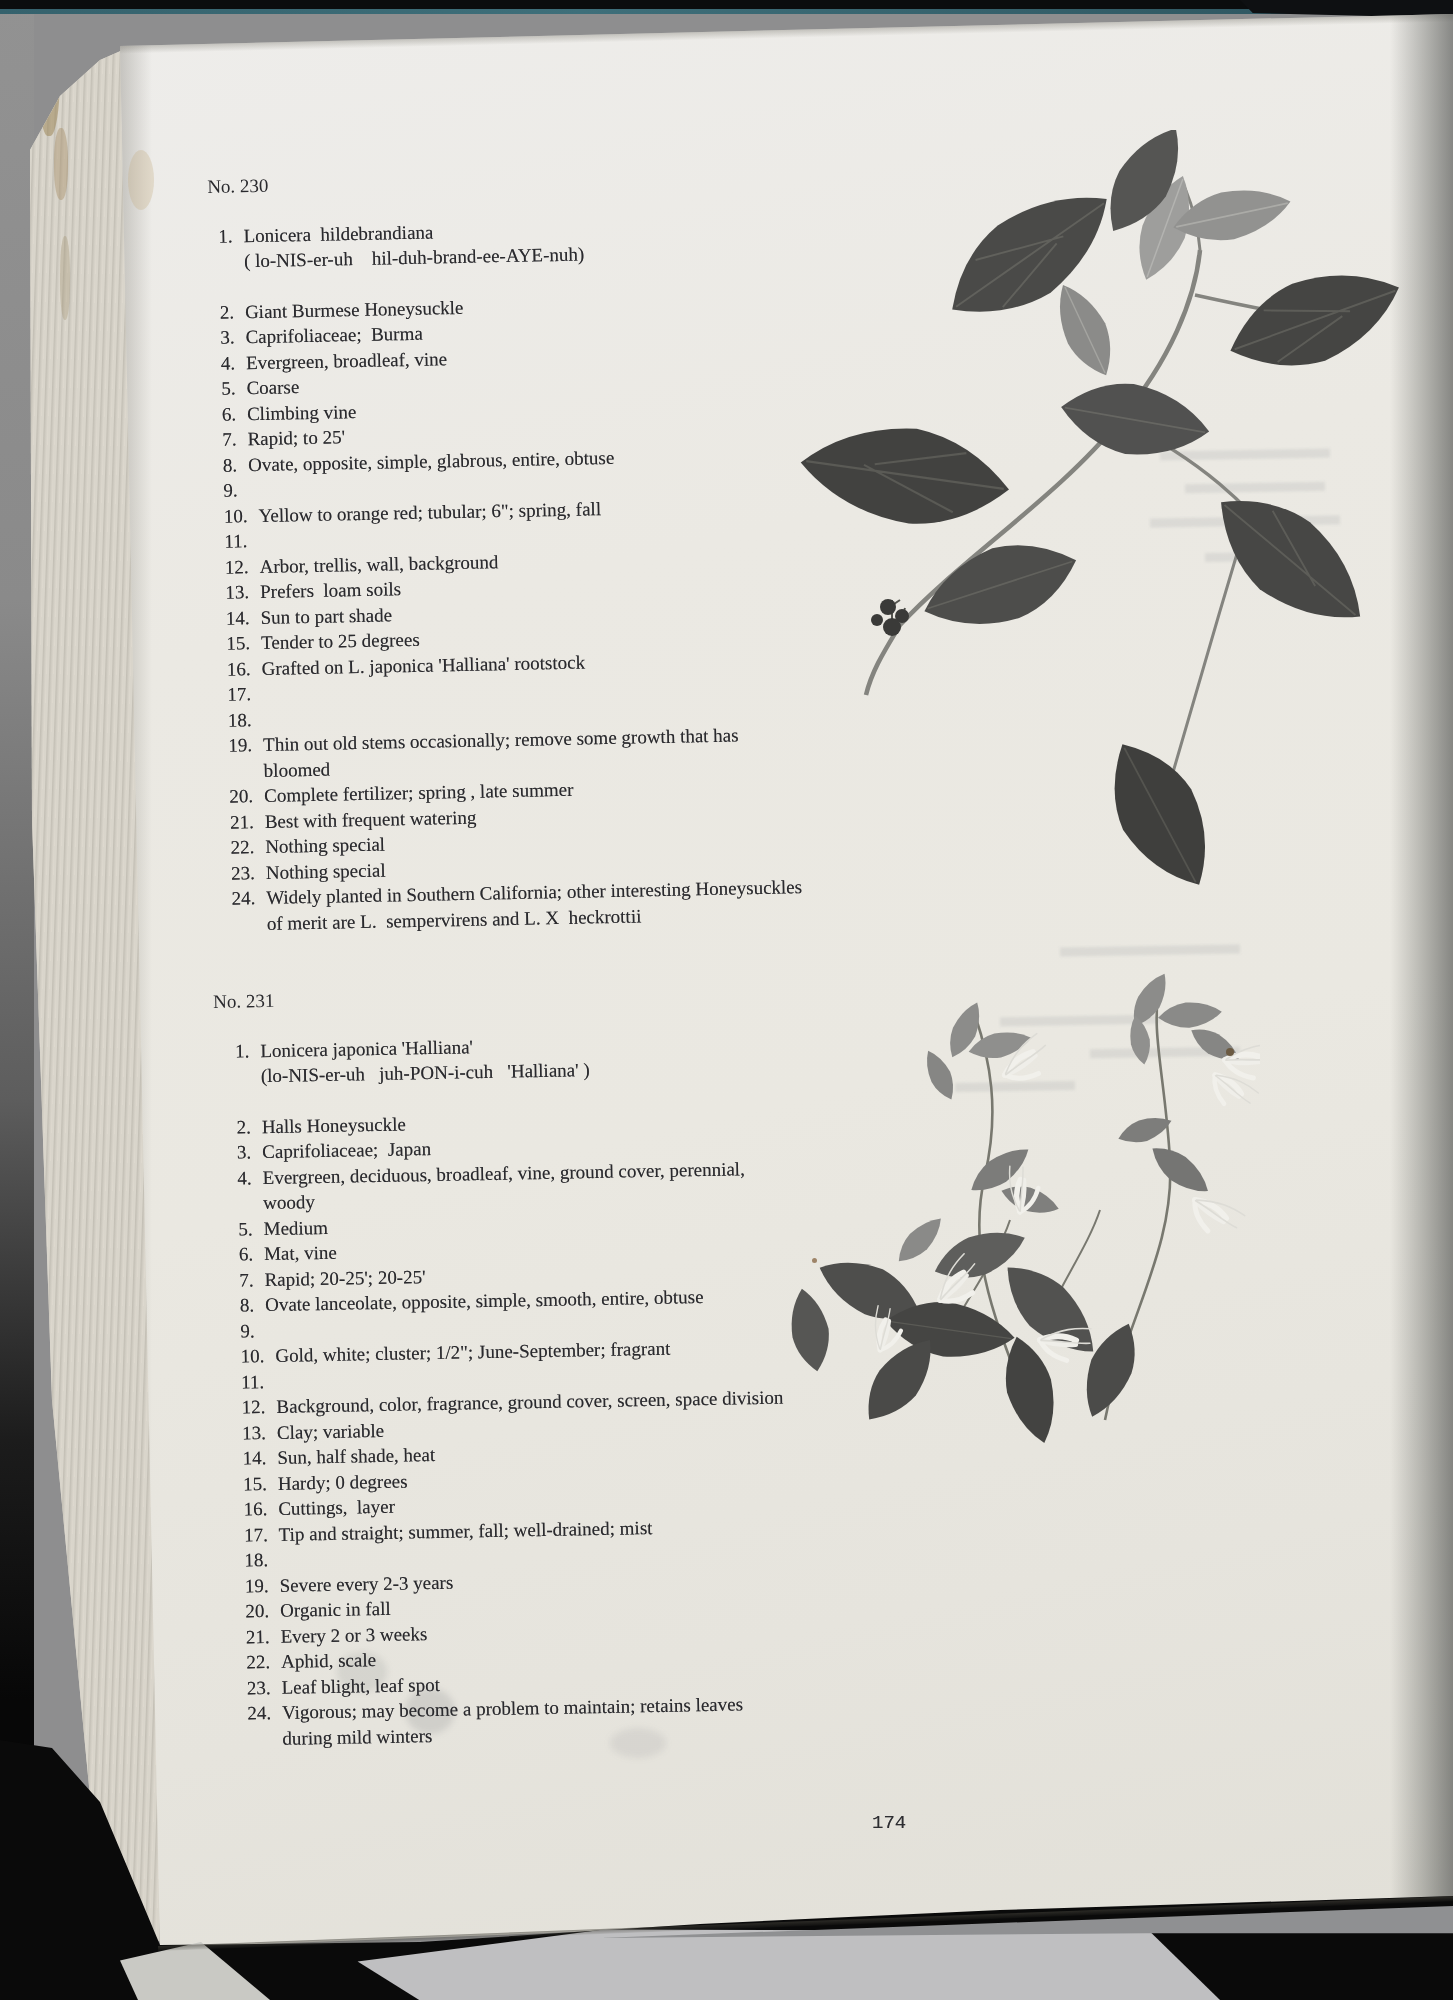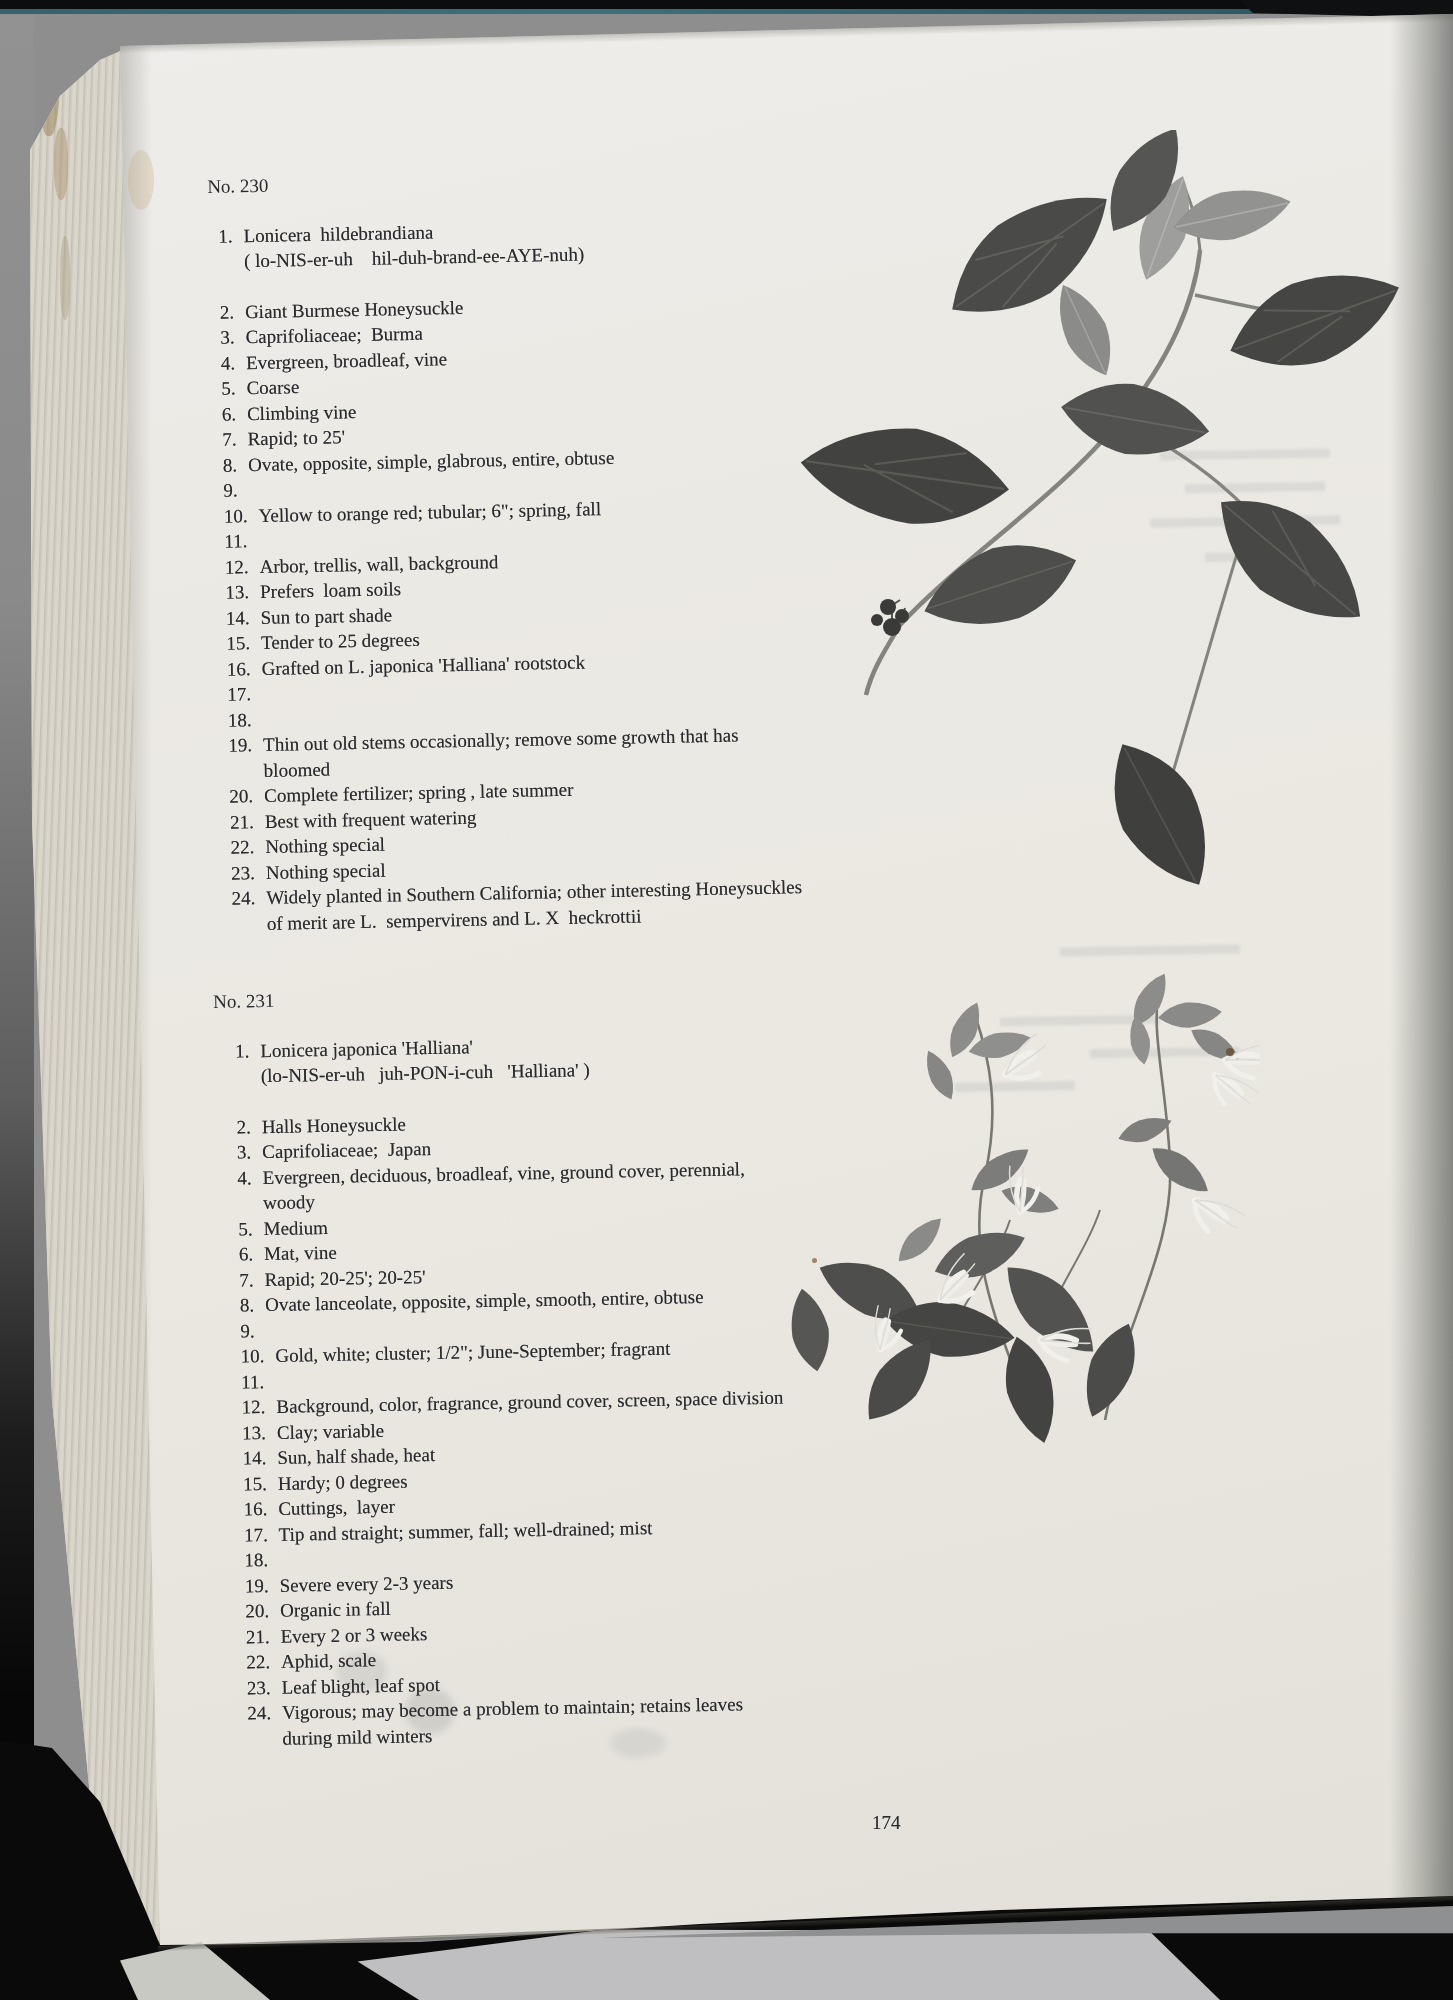--- a/index.html
+++ b/index.html
@@ -83,20 +83,21 @@
   .row{display:flex;}
   .row.gap{margin-top:25px;}
   #e230 .row{margin-left:10px;}
   #e231 .row{margin-left:21px;}
   .num{margin-right:11px;white-space:pre;}
   .t{white-space:pre-wrap;min-height:25.5px;}
   .num,.t{text-shadow:0 0 .6px rgba(45,45,50,.55);}
   .pgnum{
     left:872px;top:1812px;font-size:19px;color:#2d2d31;
     text-shadow:0 0 .6px rgba(45,45,50,.5);
+    font-family:Liberation Mono, monospace;
   }
 
   
   .photo{filter:blur(.5px);}
 
   
   .ghost{background:rgba(110,116,126,.13);height:9px;filter:blur(1.6px);transform:rotate(-1deg);}
   .smudge{filter:blur(3px);border-radius:50%;}
 </style>
 </head>

